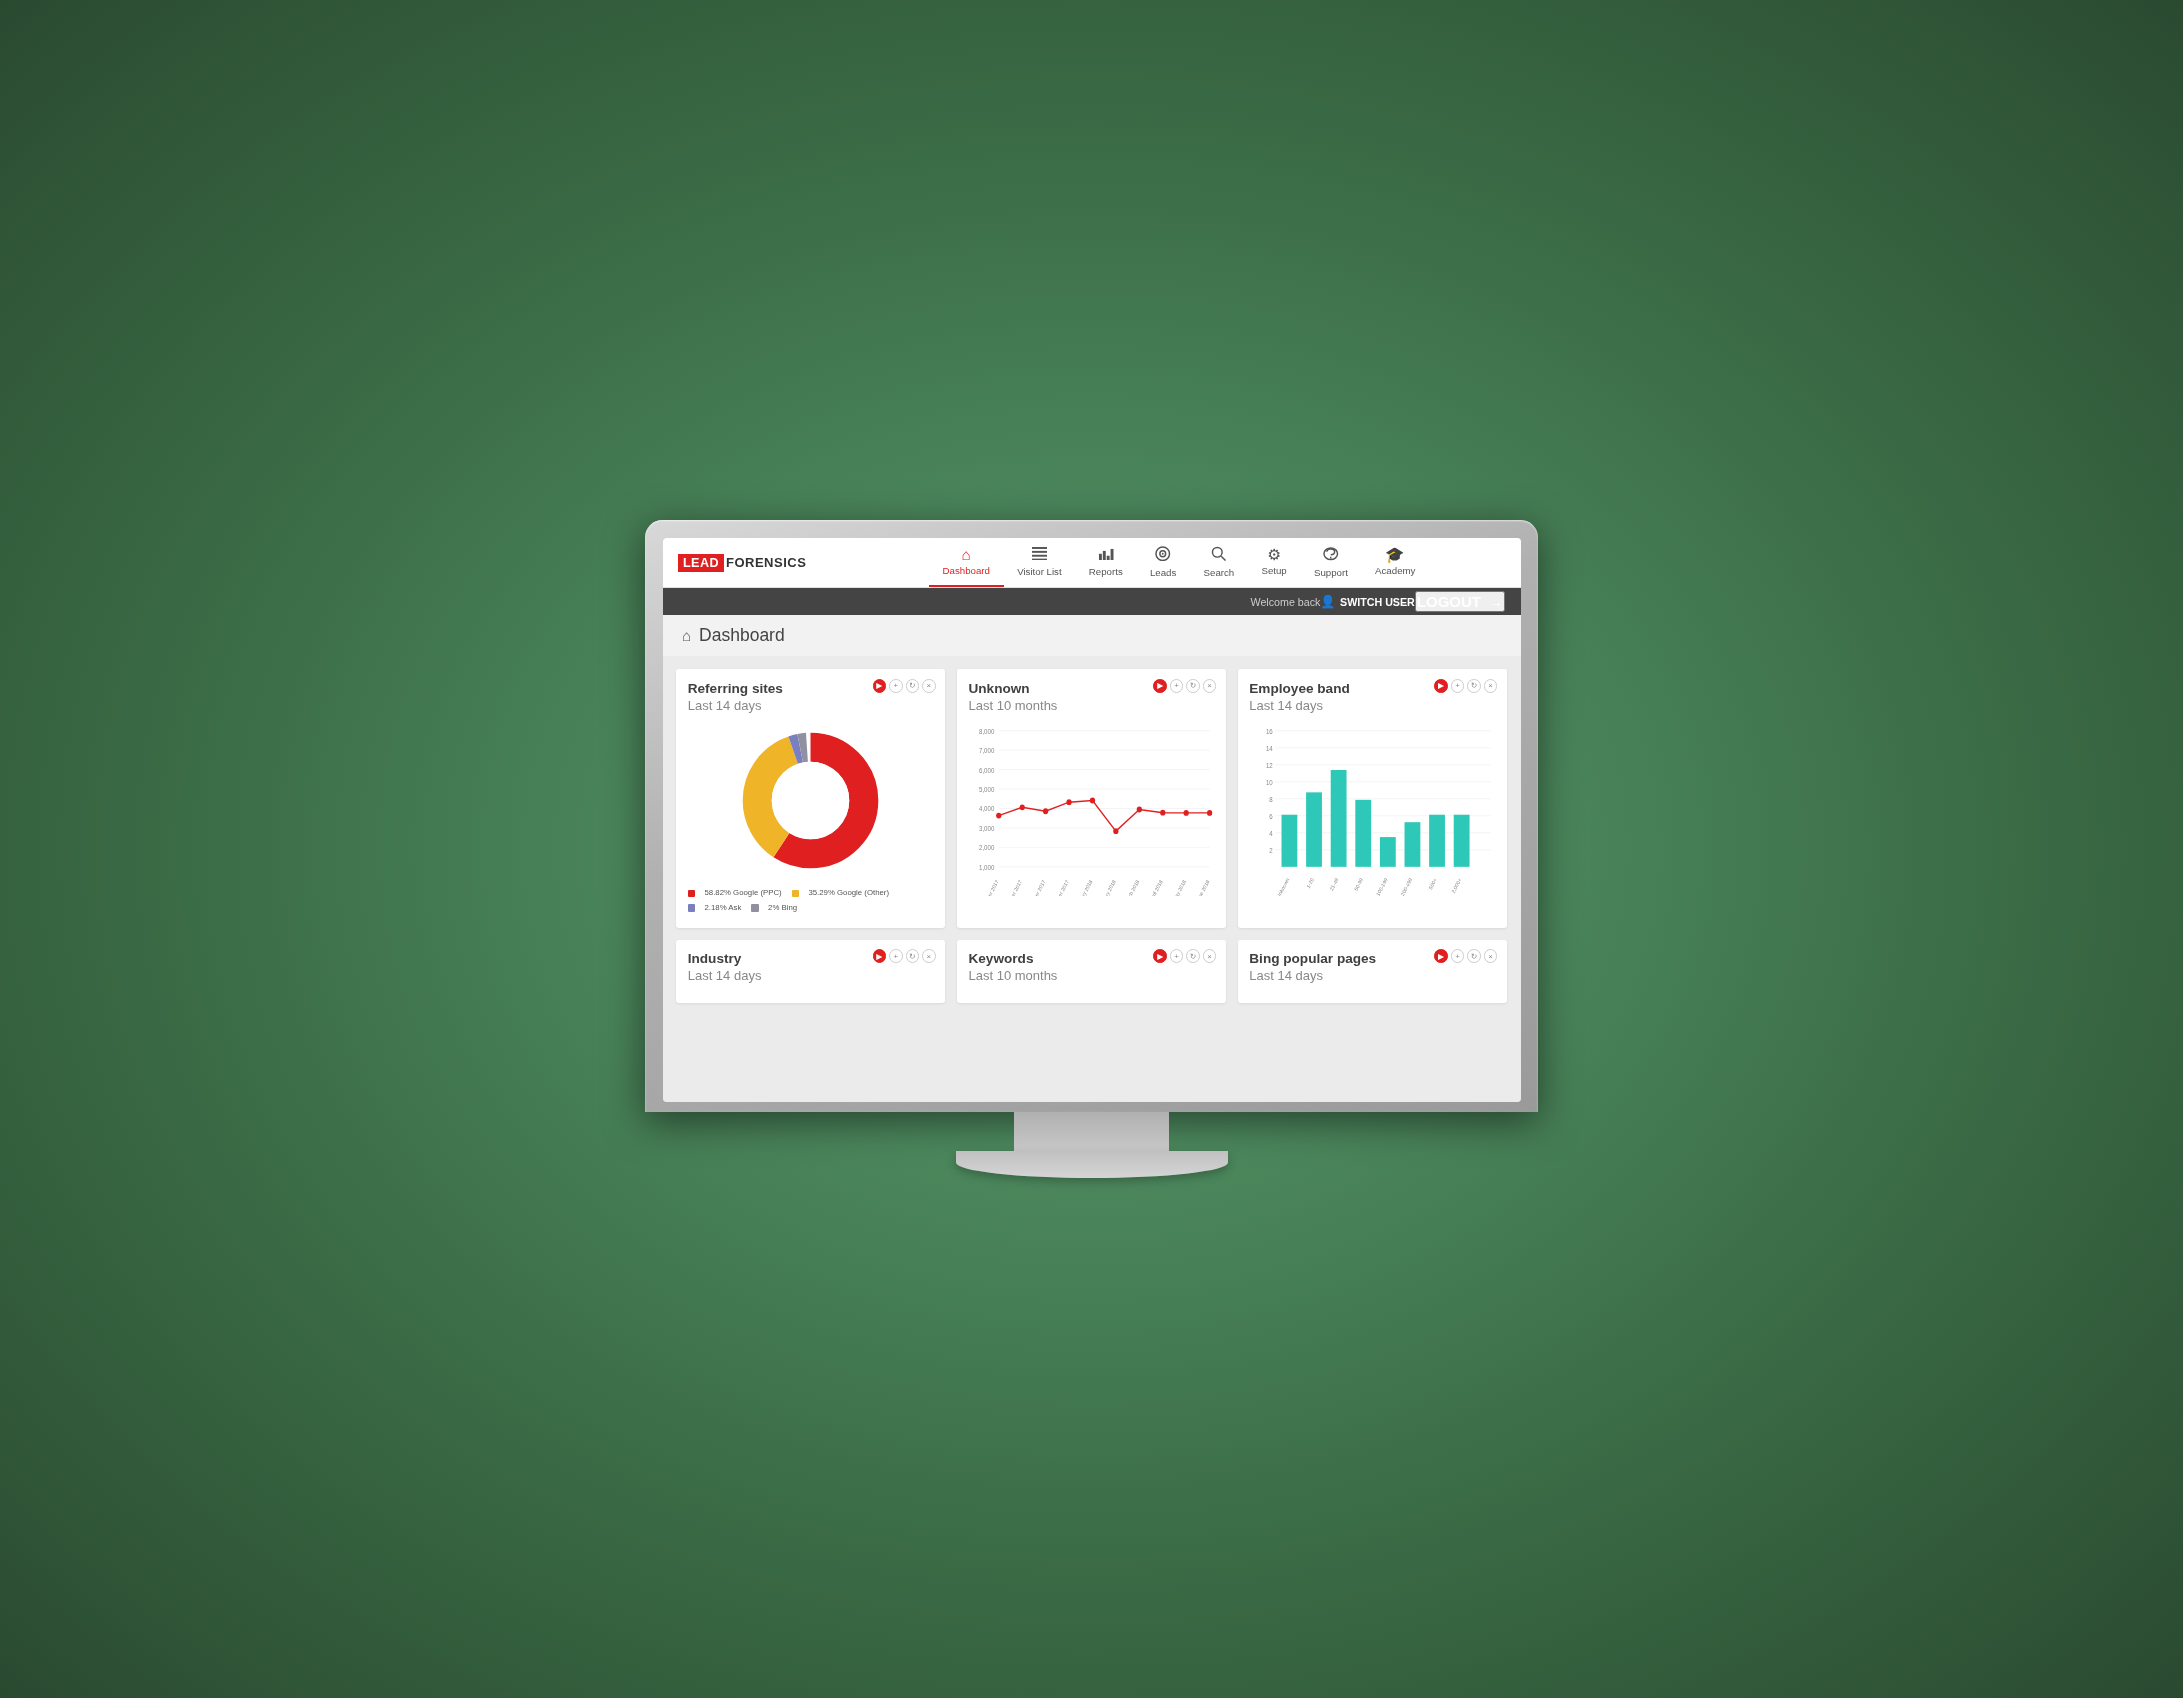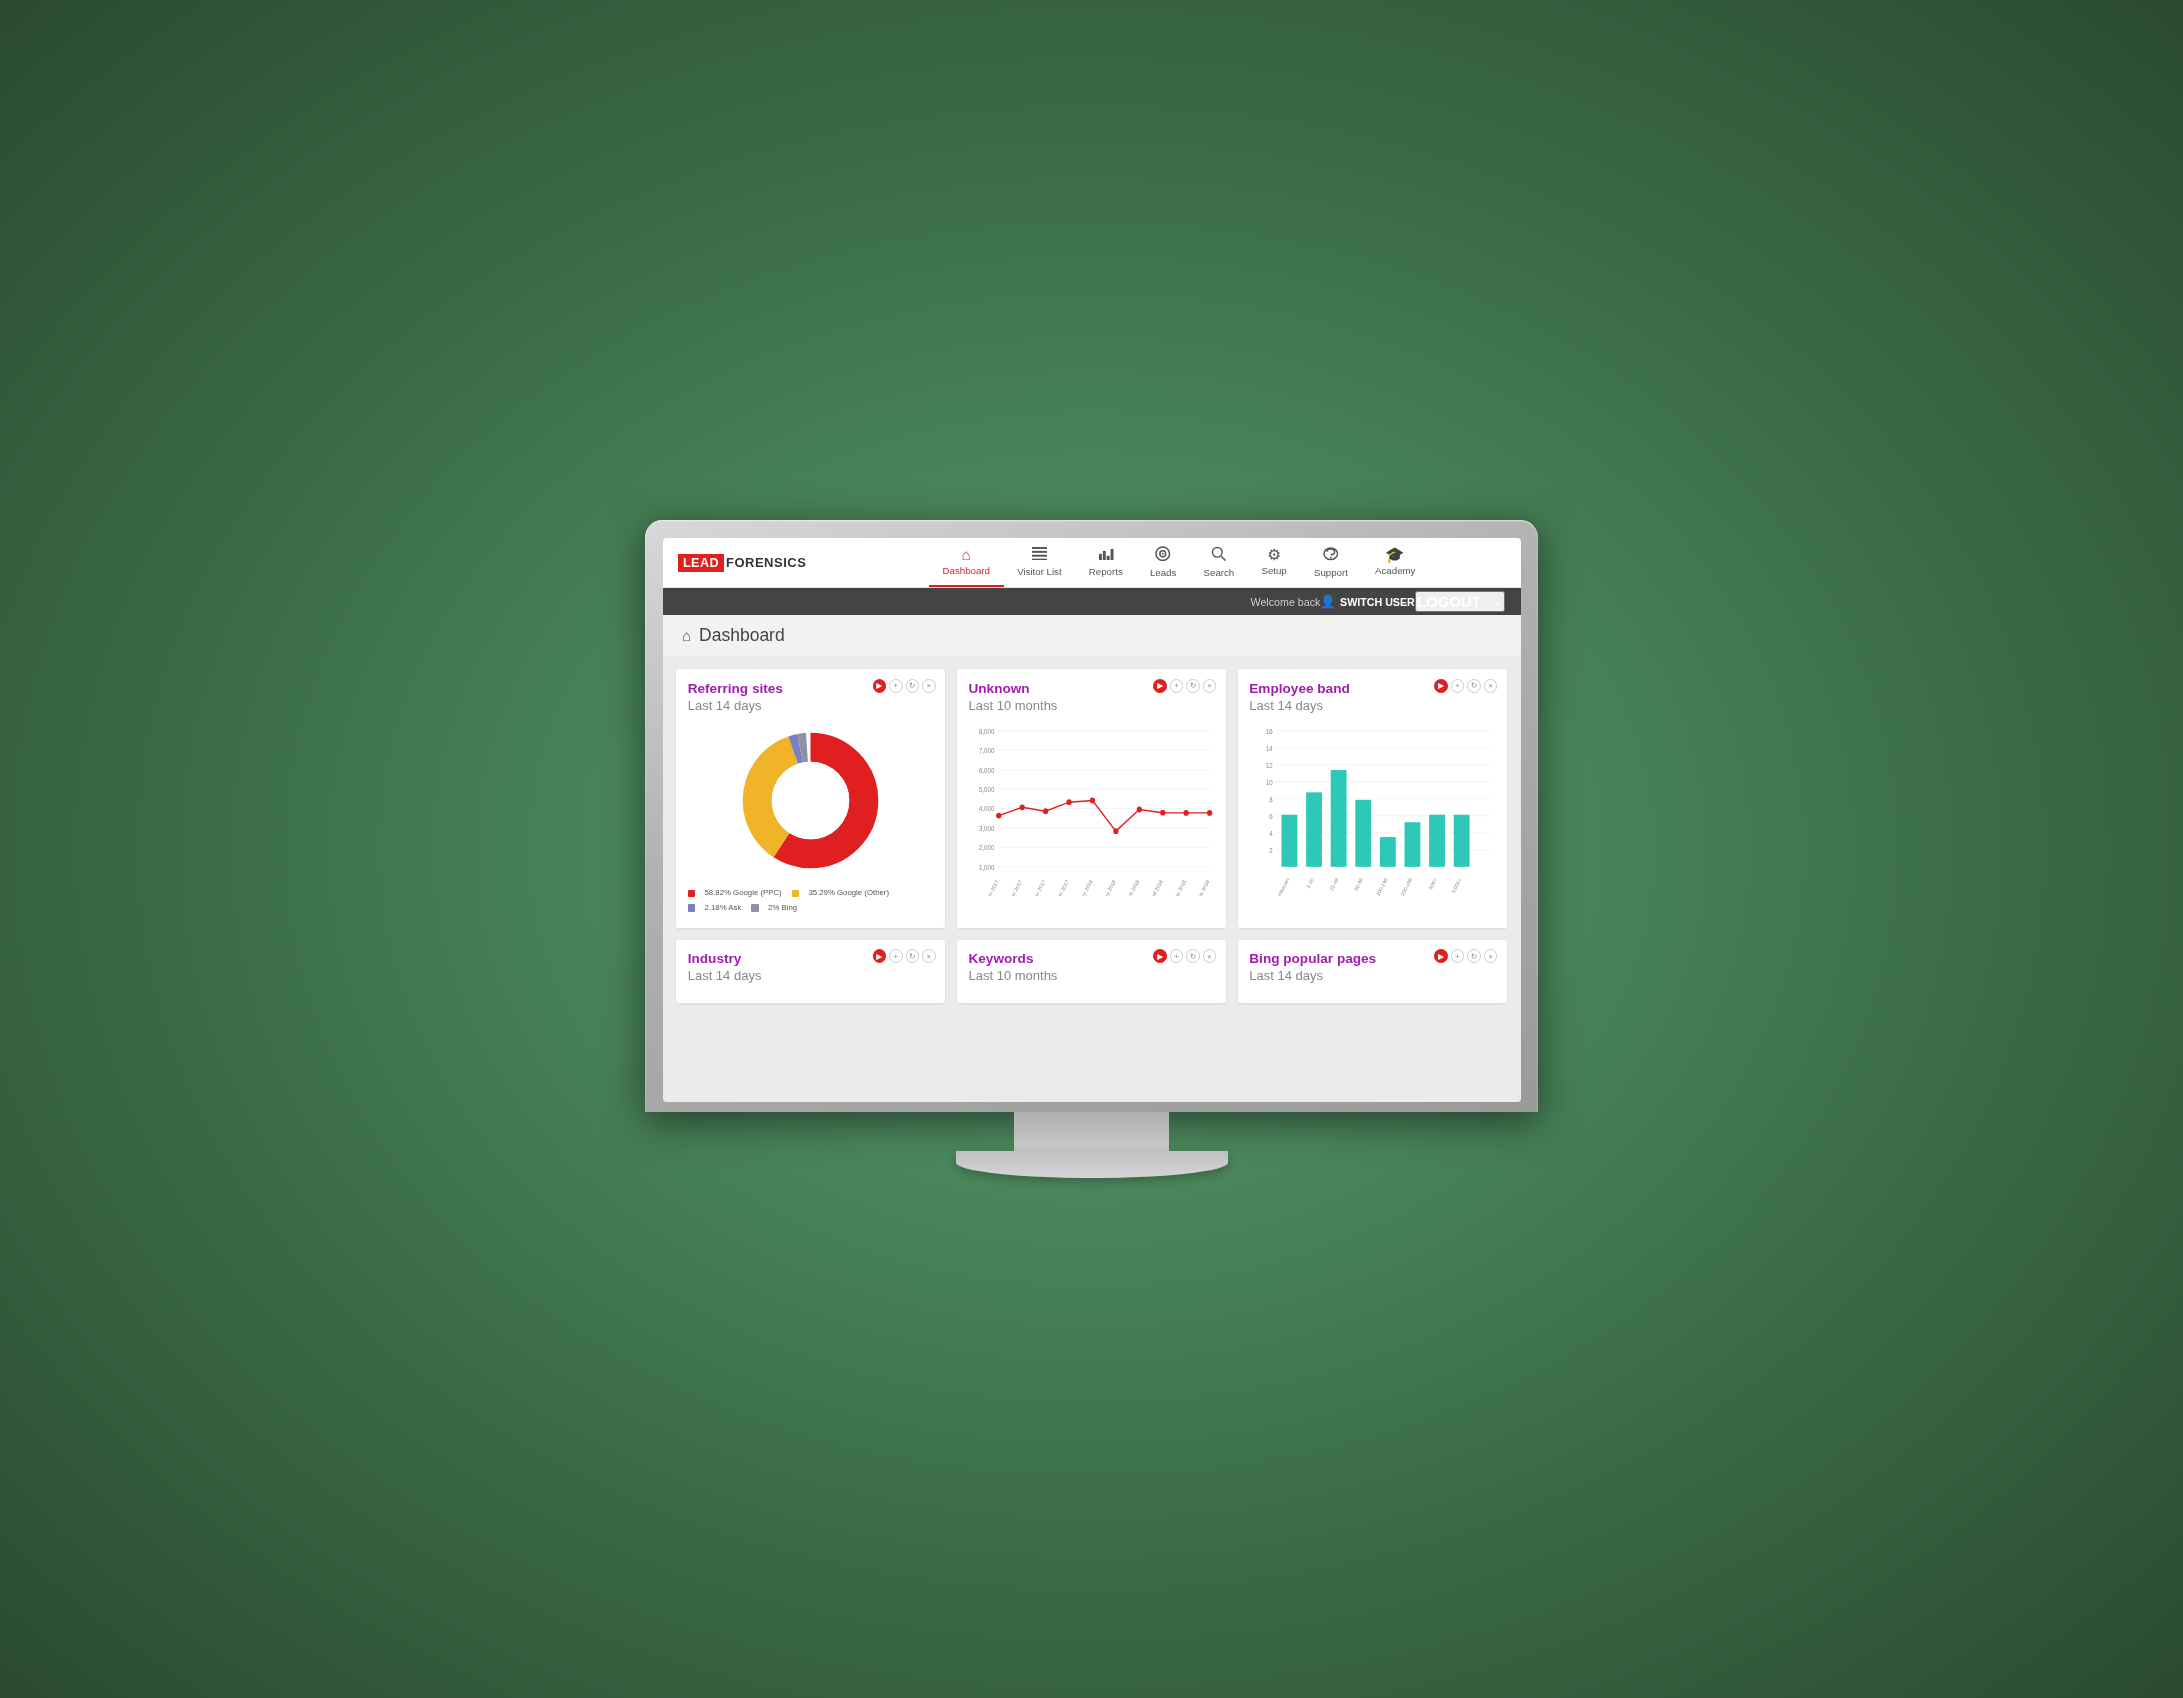--- a/index.html
+++ b/index.html
@@ -158,21 +158,21 @@
     .widget {
       background: #fff;
       border-radius: 2.9px;
       padding: 11.6px;
       box-shadow: 0 1px 2.9px rgba(0,0,0,0.08);
       position: relative;
     }
     .widget-title {
       font-size: 13.6px;
       font-weight: 600;
-      color: #a21caf;
+      color: #404040;
       margin-bottom: 1.9px;
     }
     .widget-subtitle {
       font-size: 13px;
       color: #888;
       margin-bottom: 7.8px;
     }
     .widget-controls {
       position: absolute;
       top: 9.7px;

